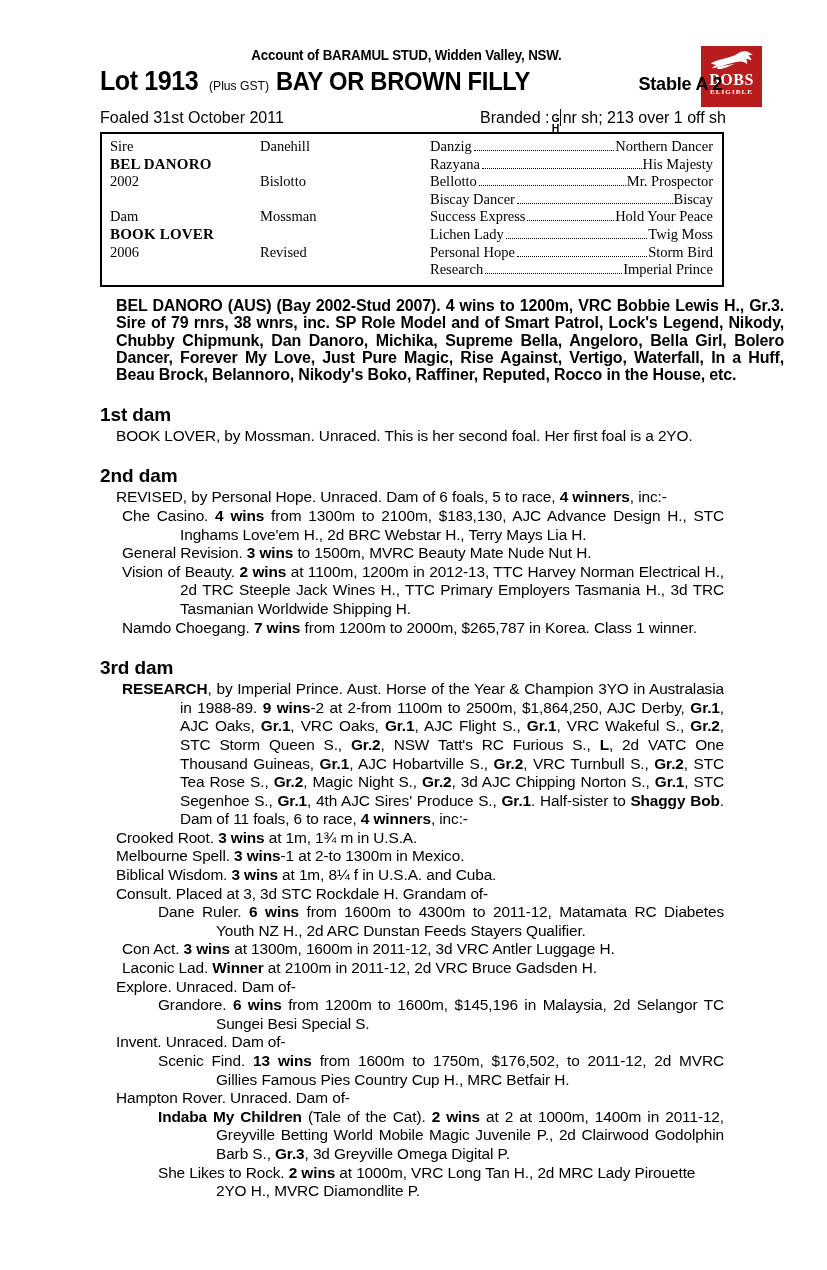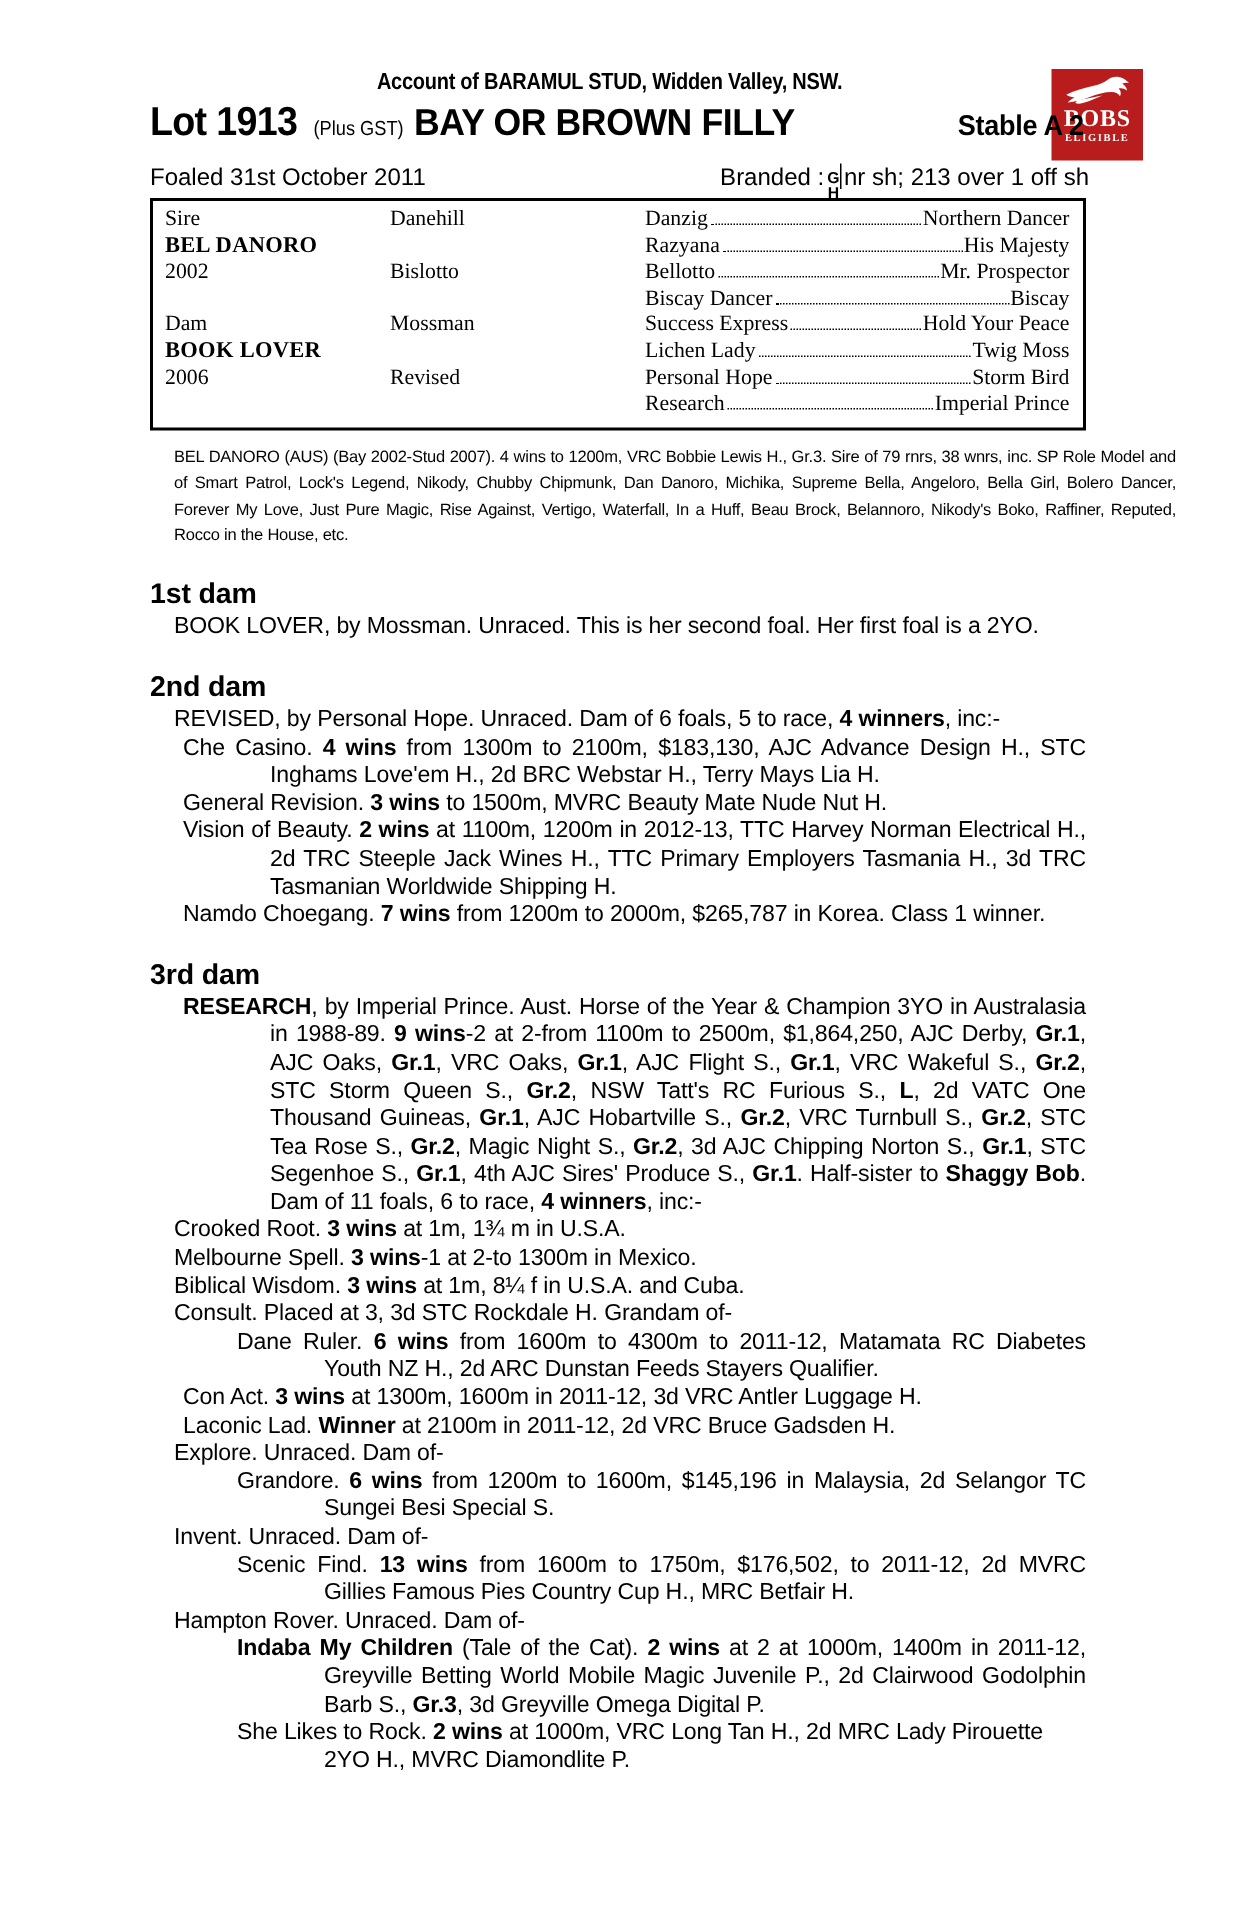--- a/index.html
+++ b/index.html
@@ -195,22 +195,22 @@
     min-width: 6px;
     height: 0;
   }
   .ped-right {
     flex: 0 0 auto;
   }
 
   
   .sire-block {
     margin: 10px 43px 0 116px;
-    font-size: 11px;
-    font-weight: 400;
+    font-size: 16px;
+    font-weight: 700;
     line-height: 17.4px;
     text-align: justify;
     letter-spacing: -0.15px;
   }
 
   
   .dam-section { margin: 0 103px 0 100px; }
   .dam-heading {
     font-size: 19px;
     font-weight: 700;

